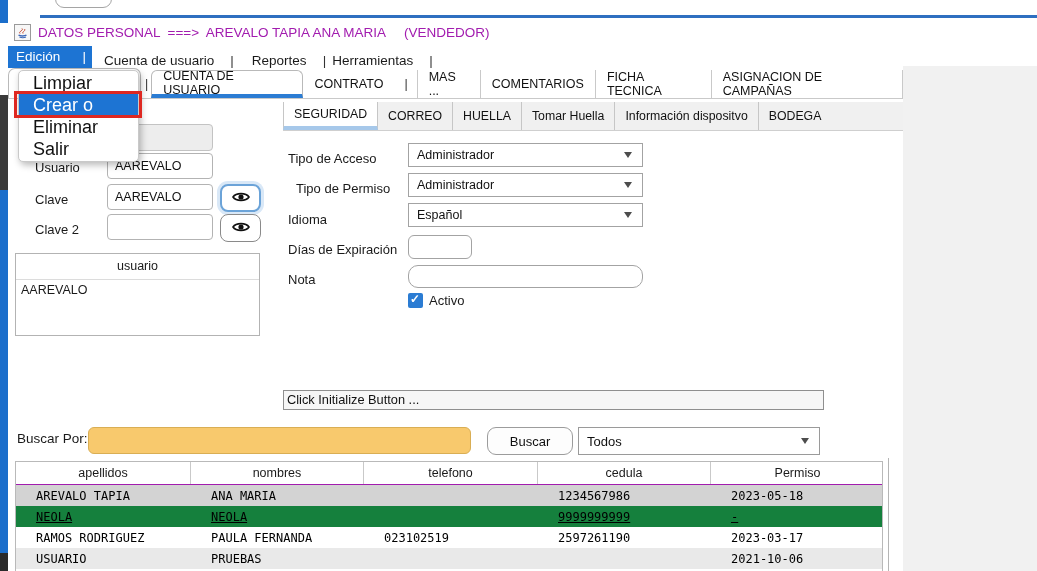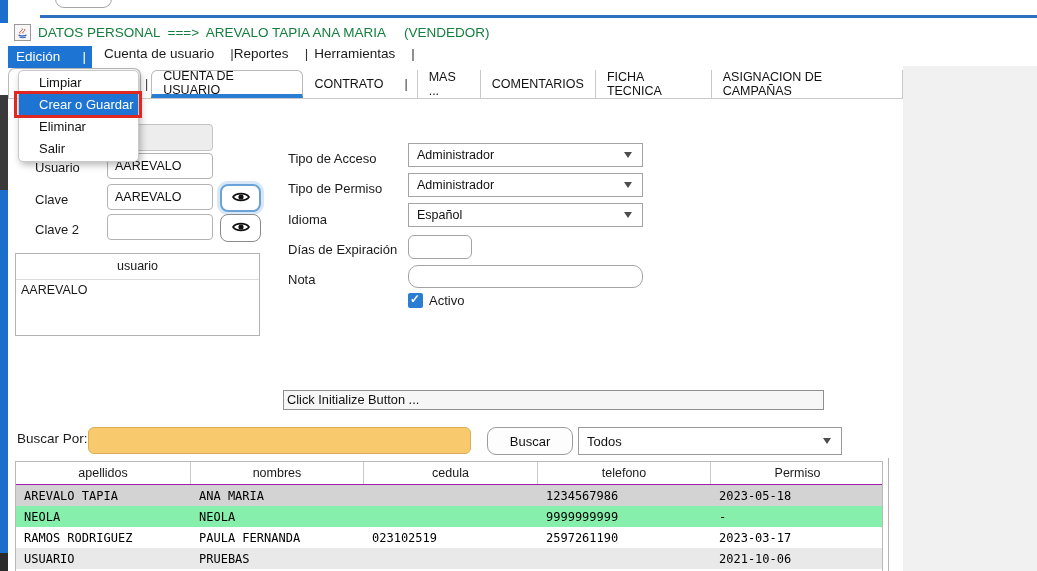--- a/index.html
+++ b/index.html
@@ -8,40 +8,40 @@
   .abs{position:absolute;box-sizing:border-box;}
   .lbl{font-size:13px;color:#1a1a1a;}
   .inp{border:1px solid #b3b3b3;border-radius:4px;background:#fff;
        font-family:"Liberation Sans",sans-serif;font-size:12.5px;color:#111;
        padding:0 7px;box-sizing:border-box;outline:none;}
   .select{border:1px solid #a3a3a3;background:#fff;font-size:12.5px;color:#111;
           display:flex;align-items:center;padding-left:8px;position:absolute;box-sizing:border-box;cursor:default;}
   .dd-arrow{position:absolute;right:10px;top:50%;margin-top:-3px;width:0;height:0;
             border-left:4.5px solid transparent;border-right:4.5px solid transparent;
             border-top:6px solid #4d4d4d;}
-  .menu-item{height:22px;line-height:22px;padding-left:20px;font-size:13px;color:#111;cursor:default;}
+  .menu-item{height:22px;line-height:22px;padding-left:14px;font-size:18px;color:#111;cursor:default;}
   .menu-item.sel{background:#1d74d3;color:#fff;}
   .tabrow{display:flex;align-items:stretch;font-size:12.5px;color:#111;}
   .tab{display:flex;align-items:center;padding:0 11px;border-right:1px solid #c9c9c9;cursor:default;}
   .tabsep{display:flex;align-items:center;padding:0 3px;color:#333;}
   .tab.active{border:1px solid #b9b9b9;border-bottom:4px solid #2b7cd3;border-radius:6px 6px 0 0;background:#fff;}
   .subtab{display:flex;align-items:center;padding:0 10px;border-right:1px solid #c6c6c6;cursor:default;font-size:12.3px;}
   .subtab.active{background:#fff;border-left:1px solid #c6c6c6;border-bottom:4px solid #a6c8ea;}
   .eyebtn{position:absolute;width:41px;height:28px;background:#fff;border:1.5px solid #8a8a8a;
           border-radius:8px;display:flex;align-items:center;justify-content:center;cursor:pointer;box-sizing:border-box;}
   .eyebtn.focused{border:2px solid #6ba3d8;box-shadow:0 0 0 3px #d9e8f7;}
   .checkbox{width:15px;height:15px;background:#2b7cd3;border-radius:2px;position:relative;cursor:pointer;}
   .checkbox::after{content:"\2713";position:absolute;left:2px;top:-1px;color:#fff;font-size:12px;font-weight:bold;}
   .thead{display:grid;grid-template-columns:175px 173px 174px 173px 173px;height:22px;
          font-size:12.5px;border-bottom:1px solid #a21caf;background:#fff;}
   .th{display:flex;align-items:center;justify-content:center;border-right:1px solid #c9c9c9;overflow:hidden;}
   .th:last-child{border-right:none;}
   .trow{display:grid;grid-template-columns:175px 173px 174px 173px 173px;height:21px;
         font-family:"DejaVu Sans Mono",monospace;font-size:12px;color:#000;cursor:default;}
-  .td{display:flex;align-items:center;padding-left:8px;overflow:hidden;white-space:pre;}
+  .td{display:flex;align-items:center;padding-left:20px;overflow:hidden;white-space:pre;}
   .menu-panel{position:absolute;left:18px;top:70px;width:119px;background:#fff;border:1px solid #c9c9c9;
               border-radius:5px;box-shadow:2px 3px 7px rgba(0,0,0,0.28);z-index:50;padding:1px 0;}
   .pre{white-space:pre;}
 </style>
 </head>
 <body>
 
 <div class="app">
 
   <div class="abs" style="left:0;top:0;width:8px;height:23px;background:#1b6ecb;"></div>
@@ -56,30 +56,30 @@
 
   <div class="abs" style="left:14px;top:24px;width:17px;height:17px;">
     <svg width="17" height="17" viewBox="0 0 17 17">
       <rect x="0.5" y="0.5" width="16" height="16" fill="#f7f7f7" stroke="#9a9a9a"></rect>
       <path d="M6 9.5 c-2-2 4-3 2-5" stroke="#c2452d" fill="none" stroke-width="1"></path>
       <path d="M9 9.5 c-1.5-1.5 3-2.5 1.5-4.5" stroke="#c2452d" fill="none" stroke-width="1"></path>
       <path d="M4.5 11 c1.5 1.3 6.5 1.3 8 0" stroke="#3b67b8" fill="none" stroke-width="1.4"></path>
       <path d="M5.5 13 c2 0.9 4.5 0.9 6.5 0" stroke="#3b67b8" fill="none" stroke-width="1.2"></path>
     </svg>
   </div>
-  <div class="abs pre" style="left:38px;top:25px;font-size:13.5px;color:#15803d;">DATOS PERSONAL  ===&gt;  AREVALO TAPIA ANA MARIA     (VENDEDOR)</div>
-
-  <div class="abs" style="left:8px;top:46px;width:895px;height:22px;display:flex;align-items:flex-start;font-size:13.5px;">
+  <div class="abs pre" style="left:38px;top:25px;font-size:13.5px;color:#a21caf;">DATOS PERSONAL  ===&gt;  AREVALO TAPIA ANA MARIA     (VENDEDOR)</div>
+
+  <div class="abs" style="left:8px;top:46px;width:895px;height:22px;display:flex;align-items:flex-end;font-size:13.5px;">
     <div style="background:#1d74d3;color:#fff;height:22px;line-height:22px;display:flex;justify-content:space-between;width:70px;padding:0 6px 0 8px;">
       <span>Edición</span>
       <span>|</span>
     </div>
     <span style="margin-left:12px;">Cuenta de usuario</span>
     <span style="margin-left:16px;color:#333;">|</span>
-    <span style="">Reportes</span>
+    <span style="margin-left:18px;">Reportes</span>
     <span style="margin-left:16px;color:#333;">|</span>
     <span style="margin-left:6px;">Herramientas</span>
     <span style="margin-left:16px;color:#333;">|</span>
   </div>
 
   <div class="abs" style="left:8px;top:68px;width:133px;height:31px;border:1px solid #b9b9b9;border-bottom:none;border-radius:7px 7px 0 0;background:#fff;z-index:1;"></div>
 
   <div class="abs tabrow" style="left:8px;top:70px;width:895px;height:29px;border-bottom:1px solid #c9c9c9;padding-left:134px;z-index:2;">
     <span class="tabsep">|</span>
     <div class="tab active">
@@ -96,20 +96,40 @@
         <span>COMENTARIOS</span>
       </div>
     <div class="tab">
         <span>FICHA TECNICA</span>
       </div>
     <div class="tab">
         <span>ASIGNACION DE CAMPAÑAS</span>
       </div>
   </div>
 
+  <div class="abs tabrow" style="left:283px;top:102px;width:620px;height:29px;background:#f0f0f0;border-bottom:1px solid #cfcfcf;">
+    <div class="subtab active">
+        <span>SEGURIDAD</span>
+      </div>
+    <div class="subtab">
+        <span>CORREO</span>
+      </div>
+    <div class="subtab">
+        <span>HUELLA</span>
+      </div>
+    <div class="subtab">
+        <span>Tomar Huella</span>
+      </div>
+    <div class="subtab">
+        <span>Información dispositvo</span>
+      </div>
+    <div class="subtab noborder" style="border-right:none;">
+        <span>BODEGA</span>
+      </div>
+  </div>
 
   <input class="abs inp" style="left: 107px; top: 124px; width: 106px; height: 27px; background: rgb(237, 237, 237); border-color: rgb(195, 195, 195);" disabled="">
 
   <div class="abs lbl" style="left:35px;top:160px;">Usuario</div>
   <input class="abs inp" style="left: 107px; top: 153px; width: 106px; height: 26px;" value="AAREVALO">
 
   <div class="abs lbl" style="left:35px;top:192px;">Clave</div>
   <input class="abs inp" style="left: 107px; top: 184px; width: 106px; height: 26px;" value="AAREVALO">
   <div class="eyebtn focused abs" style="left:220px;top:184px;">
     <span><svg width="18" height="12" viewBox="0 0 18 12">
@@ -131,21 +151,21 @@
     <div style="height:25px;line-height:25px;text-align:center;font-size:12.5px;border-bottom:1px solid #dcdcdc;">usuario</div>
     <div style="height:20px;line-height:20px;padding-left:5px;font-size:12.5px;">AAREVALO</div>
   </div>
 
   <div class="abs lbl" style="left:288px;top:151px;">Tipo de Acceso</div>
   <div class="select" style="left:408px;top:143px;width:235px;height:24px;">
     <span>Administrador</span>
     <span class="dd-arrow"></span>
   </div>
 
-  <div class="abs lbl" style="left:288px;top:181px;">Tipo de Permiso</div>
+  <div class="abs lbl" style="left:296px;top:181px;">Tipo de Permiso</div>
   <div class="select" style="left:408px;top:173px;width:235px;height:24px;">
     <span>Administrador</span>
     <span class="dd-arrow"></span>
   </div>
 
   <div class="abs lbl" style="left:288px;top:212px;">Idioma</div>
   <div class="select" style="left:408px;top:203px;width:235px;height:24px;">
     <span>Español</span>
     <span class="dd-arrow"></span>
   </div>
@@ -159,41 +179,41 @@
   <div class="abs" style="left:408px;top:293px;display:flex;align-items:center;gap:6px;">
     <div class="checkbox"></div>
     <span class="lbl">Activo</span>
   </div>
 
   <div class="abs" style="left:283px;top:390px;width:541px;height:20px;border:1px solid #8f8f8f;background:#f6f6f6;font-size:12.8px;line-height:18px;padding-left:3px;color:#111;">Click Initialize Button ...</div>
 
   <div class="abs" style="left:17px;top:431px;font-size:13.5px;">Buscar Por:</div>
   <input class="abs inp" style="left: 88px; top: 427px; width: 383px; height: 27px; background: rgb(248, 201, 109); border: 1px solid rgb(217, 174, 84); border-radius: 6px;" value="">
   <button class="abs" style="left:487px;top:427px;width:86px;height:28px;background:#fdfdfd;border:1px solid #9c9c9c;border-radius:9px;font-family:'Liberation Sans',sans-serif;font-size:13px;color:#111;cursor:pointer;">Buscar</button>
-  <div class="select" style="left:578px;top:427px;width:264px;height:28px;border-color:#9a9a9a;font-size:13px;">
+  <div class="select" style="left:578px;top:427px;width:242px;height:28px;border-color:#9a9a9a;font-size:13px;">
     <span>Todos</span>
     <span class="dd-arrow"></span>
   </div>
 
   <div class="abs" style="left:15px;top:461px;width:868px;height:110px;border:1px solid #b9b9b9;border-bottom:none;background:#fff;overflow:hidden;">
     <div class="thead">
       <div class="th">apellidos</div>
       <div class="th">nombres</div>
+      <div class="th">telefono</div>
       <div class="th">cedula</div>
-      <div class="th">telefono</div>
       <div class="th">Permiso</div>
     </div>
     <div class="trow" style="background:#d3d3d3;">
       <div class="td">AREVALO TAPIA</div>
       <div class="td">ANA MARIA</div>
       <div class="td"></div>
       <div class="td">1234567986</div>
       <div class="td">2023-05-18</div>
     </div>
-    <div class="trow" style="background:#86efac;">
+    <div class="trow" style="background:#15803d;text-decoration:underline;">
       <div class="td">NEOLA</div>
       <div class="td">NEOLA</div>
       <div class="td"></div>
       <div class="td">9999999999</div>
       <div class="td">-</div>
     </div>
     <div class="trow" style="background:#ffffff;">
       <div class="td">RAMOS RODRIGUEZ</div>
       <div class="td">PAULA FERNANDA</div>
       <div class="td">023102519</div>

